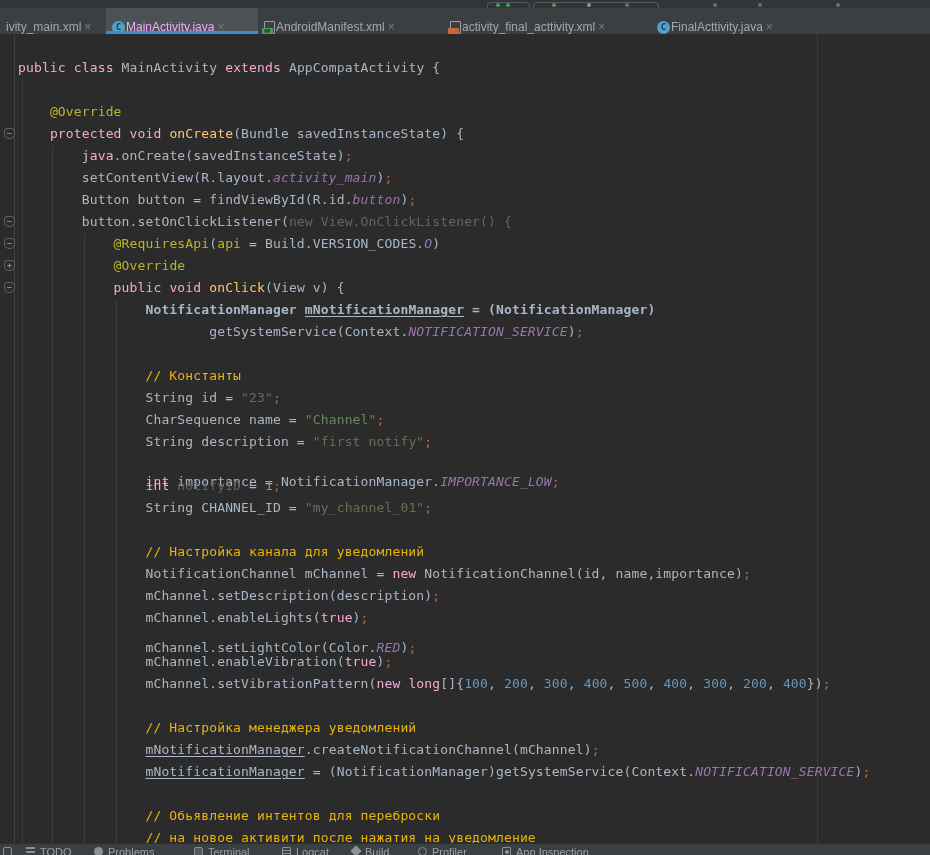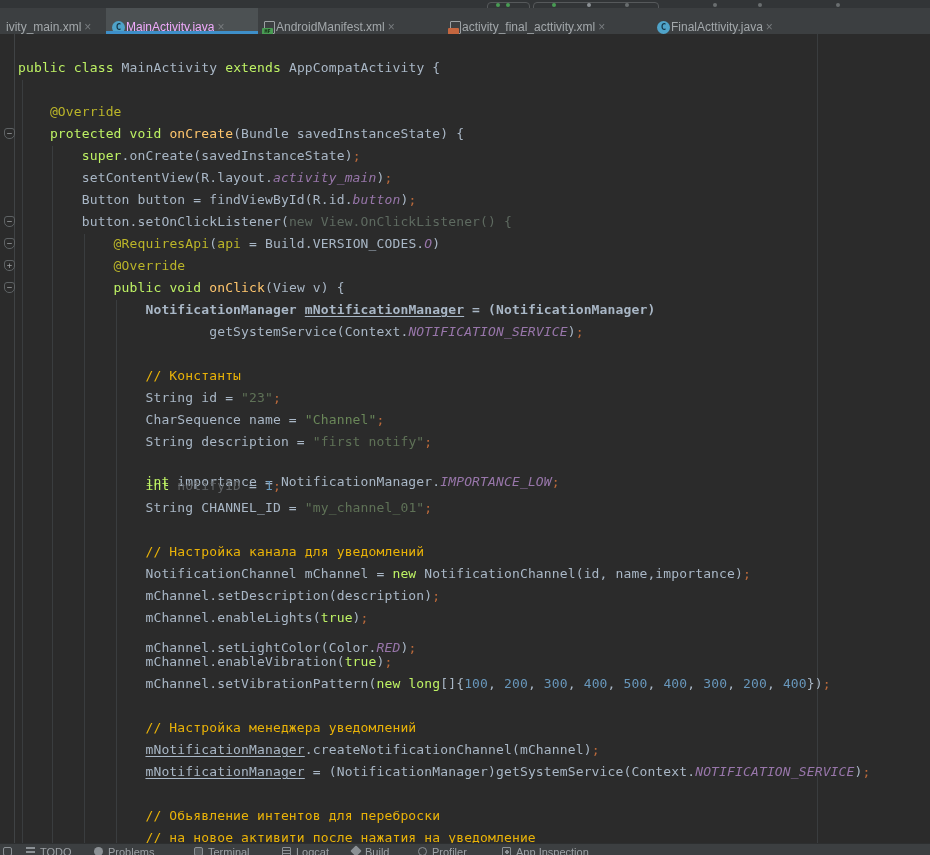--- a/index.html
+++ b/index.html
@@ -28,21 +28,21 @@
   .badge-green{background:#499C54;}
   .badge-orange{background:#C4663F;color:#33140A;}
   
   #editor{position:absolute;left:0;top:34px;width:930px;height:809px;background:#2B2B2B;overflow:hidden;}
   .vline{position:absolute;top:0;bottom:0;width:1px;}
   #gutter-line{left:14px;background:#404345;}
   .guide{background:#3A3D3F;}
   #margin-line{left:817px;background:#3A3D3F;}
   .code-line{position:absolute;left:18px;height:22px;line-height:22px;white-space:pre;
              font-family:"DejaVu Sans Mono",monospace;font-size:13px;letter-spacing:.14px;}
-  .tk-kw{color:#bef264;} .tk-pl{color:#A9B7C6;} .tk-md{color:#FFC66D;}
+  .tk-kw{color:#f9a8d4;} .tk-pl{color:#A9B7C6;} .tk-md{color:#FFC66D;}
   .tk-an{color:#BBB529;} .tk-st{color:#6A8759;} .tk-sd{color:#5F7257;}
   .tk-cm{color:#eab308;} .tk-nu{color:#6897BB;}
   .tk-cn{color:#9876AA;font-style:italic;}
   .tk-dm{color:#5E6A60;} .tk-un{color:#606366;} .tk-se{color:#BC6A3B;}
   .tk-u{text-decoration:underline;text-underline-offset:2px;}
   .fold{position:absolute;left:4px;width:11px;height:11px;box-sizing:border-box;
         border:1px solid #5E6264;border-radius:3px 3px 5px 5px;background:#2B2B2B;
         color:#9DA0A2;font:9px/9px "DejaVu Sans Mono",monospace;text-align:center;z-index:3;}
   
   #bottombar{position:absolute;left:0;top:843px;width:930px;height:12px;background:#3C3F41;
@@ -115,21 +115,21 @@
     <div class="vline guide" style="left:22px;top:46px;"></div>
     <div class="vline guide" style="left:52px;top:112px;"></div>
     <div class="vline guide" style="left:84px;top:200px;"></div>
     <div class="vline guide" style="left:116px;top:266px;"></div>
     <div class="vline" id="margin-line"></div>
     <div id="code-area">
         <div class="code-line" style="top: 23px;"><span class="tk-kw">public</span><span class="tk-pl"> </span><span class="tk-kw">class</span><span class="tk-pl"> MainActivity </span><span class="tk-kw">extends</span><span class="tk-pl"> AppCompatActivity {</span></div>
         <div class="code-line" style="top: 45px;"></div>
         <div class="code-line" style="top: 67px;"><span class="tk-pl">    </span><span class="tk-an">@Override</span></div>
         <div class="code-line" style="top: 89px;"><span class="tk-pl">    </span><span class="tk-kw">protected</span><span class="tk-pl"> </span><span class="tk-kw">void</span><span class="tk-pl"> </span><span class="tk-md">onCreate</span><span class="tk-pl">(Bundle savedInstanceState) {</span></div>
-        <div class="code-line" style="top: 111px;"><span class="tk-pl">        </span><span class="tk-kw">super</span><span class="tk-pl">.onCreate(savedInstanceState)</span><span class="tk-se">;</span></div>
+        <div class="code-line" style="top: 111px;"><span class="tk-pl">        </span><span class="tk-kw">java</span><span class="tk-pl">.onCreate(savedInstanceState)</span><span class="tk-se">;</span></div>
         <div class="code-line" style="top: 133px;"><span class="tk-pl">        setContentView(R.layout.</span><span class="tk-cn">activity_main</span><span class="tk-pl">)</span><span class="tk-se">;</span></div>
         <div class="code-line" style="top: 155px;"><span class="tk-pl">        Button button = findViewById(R.id.</span><span class="tk-cn">button</span><span class="tk-pl">)</span><span class="tk-se">;</span></div>
         <div class="code-line" style="top: 177px;"><span class="tk-pl">        button.setOnClickListener(</span><span class="tk-dm">new View.OnClickListener() {</span></div>
         <div class="code-line" style="top: 199px;"><span class="tk-pl">            </span><span class="tk-an">@RequiresApi</span><span class="tk-pl">(</span><span class="tk-an">api</span><span class="tk-pl"> = Build.VERSION_CODES.</span><span class="tk-cn">O</span><span class="tk-pl">)</span></div>
         <div class="code-line" style="top: 221px;"><span class="tk-pl">            </span><span class="tk-an">@Override</span></div>
         <div class="code-line" style="top: 243px;"><span class="tk-pl">            </span><span class="tk-kw">public</span><span class="tk-pl"> </span><span class="tk-kw">void</span><span class="tk-pl"> </span><span class="tk-md">onClick</span><span class="tk-pl">(View v) {</span></div>
         <div class="code-line" style="top: 265px; font-weight: bold;"><span class="tk-pl">                NotificationManager </span><span class="tk-pl tk-u">mNotificationManager</span><span class="tk-pl"> = (NotificationManager)</span></div>
         <div class="code-line" style="top: 287px;"><span class="tk-pl">                        getSystemService(Context.</span><span class="tk-cn">NOTIFICATION_SERVICE</span><span class="tk-pl">)</span><span class="tk-se">;</span></div>
         <div class="code-line" style="top: 309px;"></div>
         <div class="code-line" style="top: 331px;"><span class="tk-cm">                // Константы</span></div>

